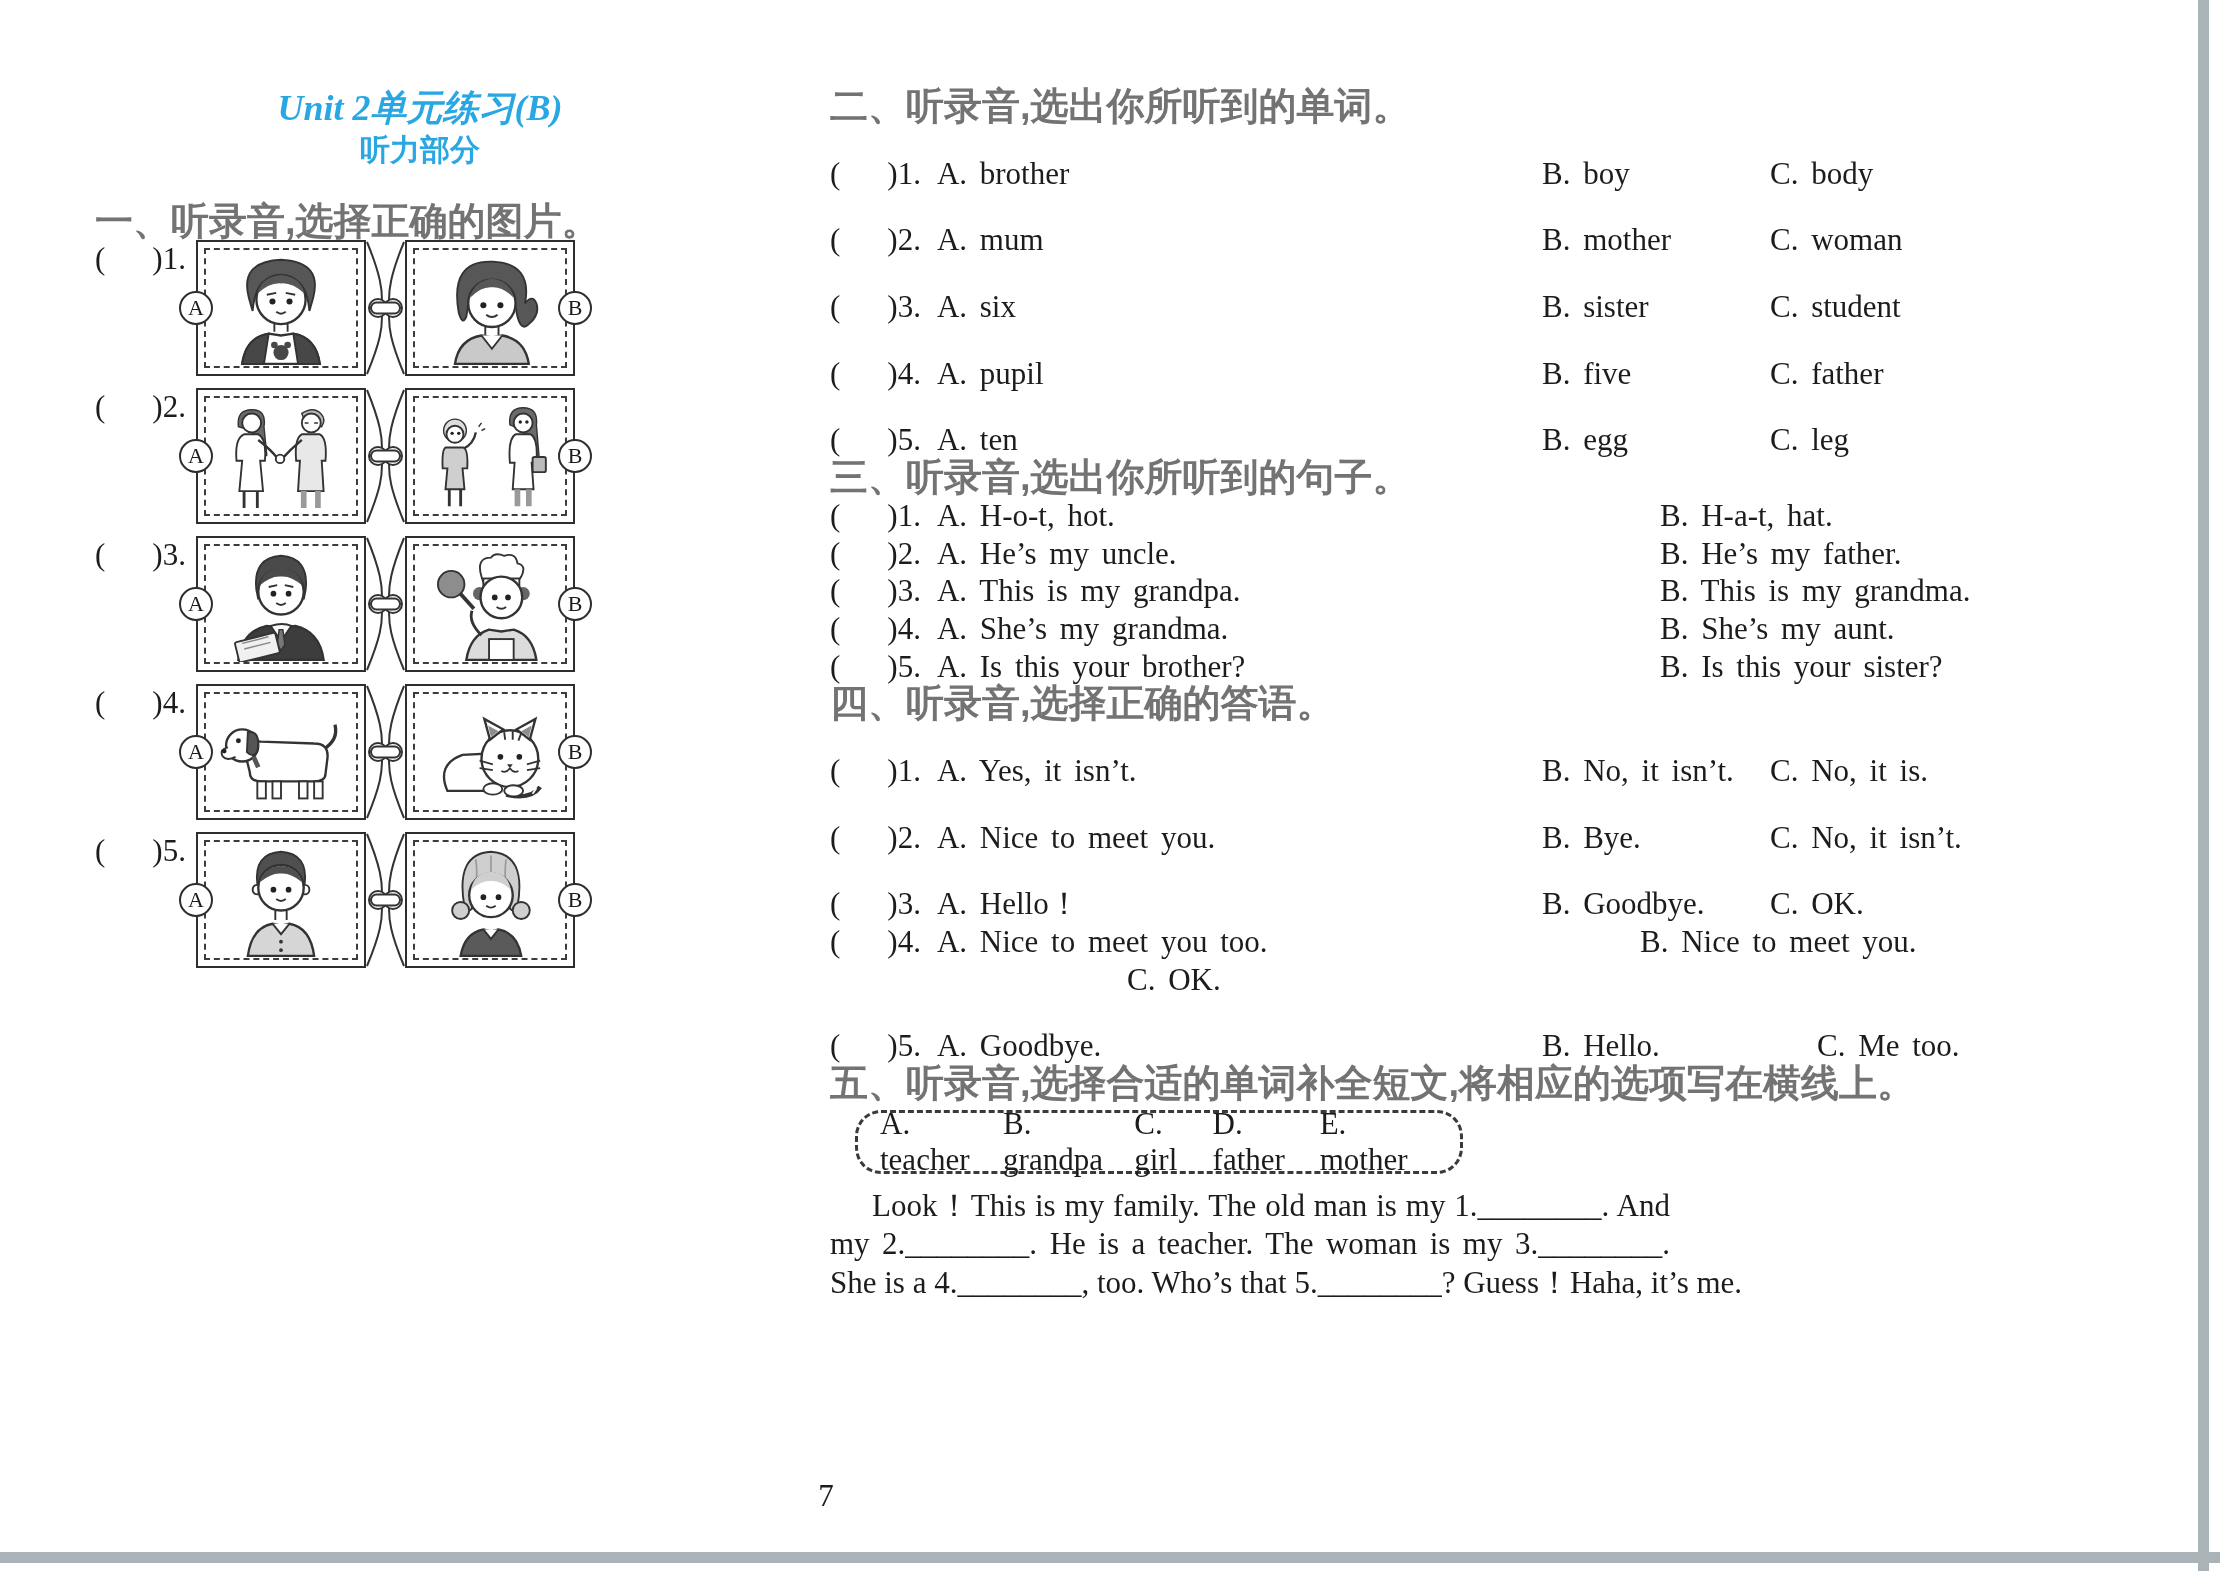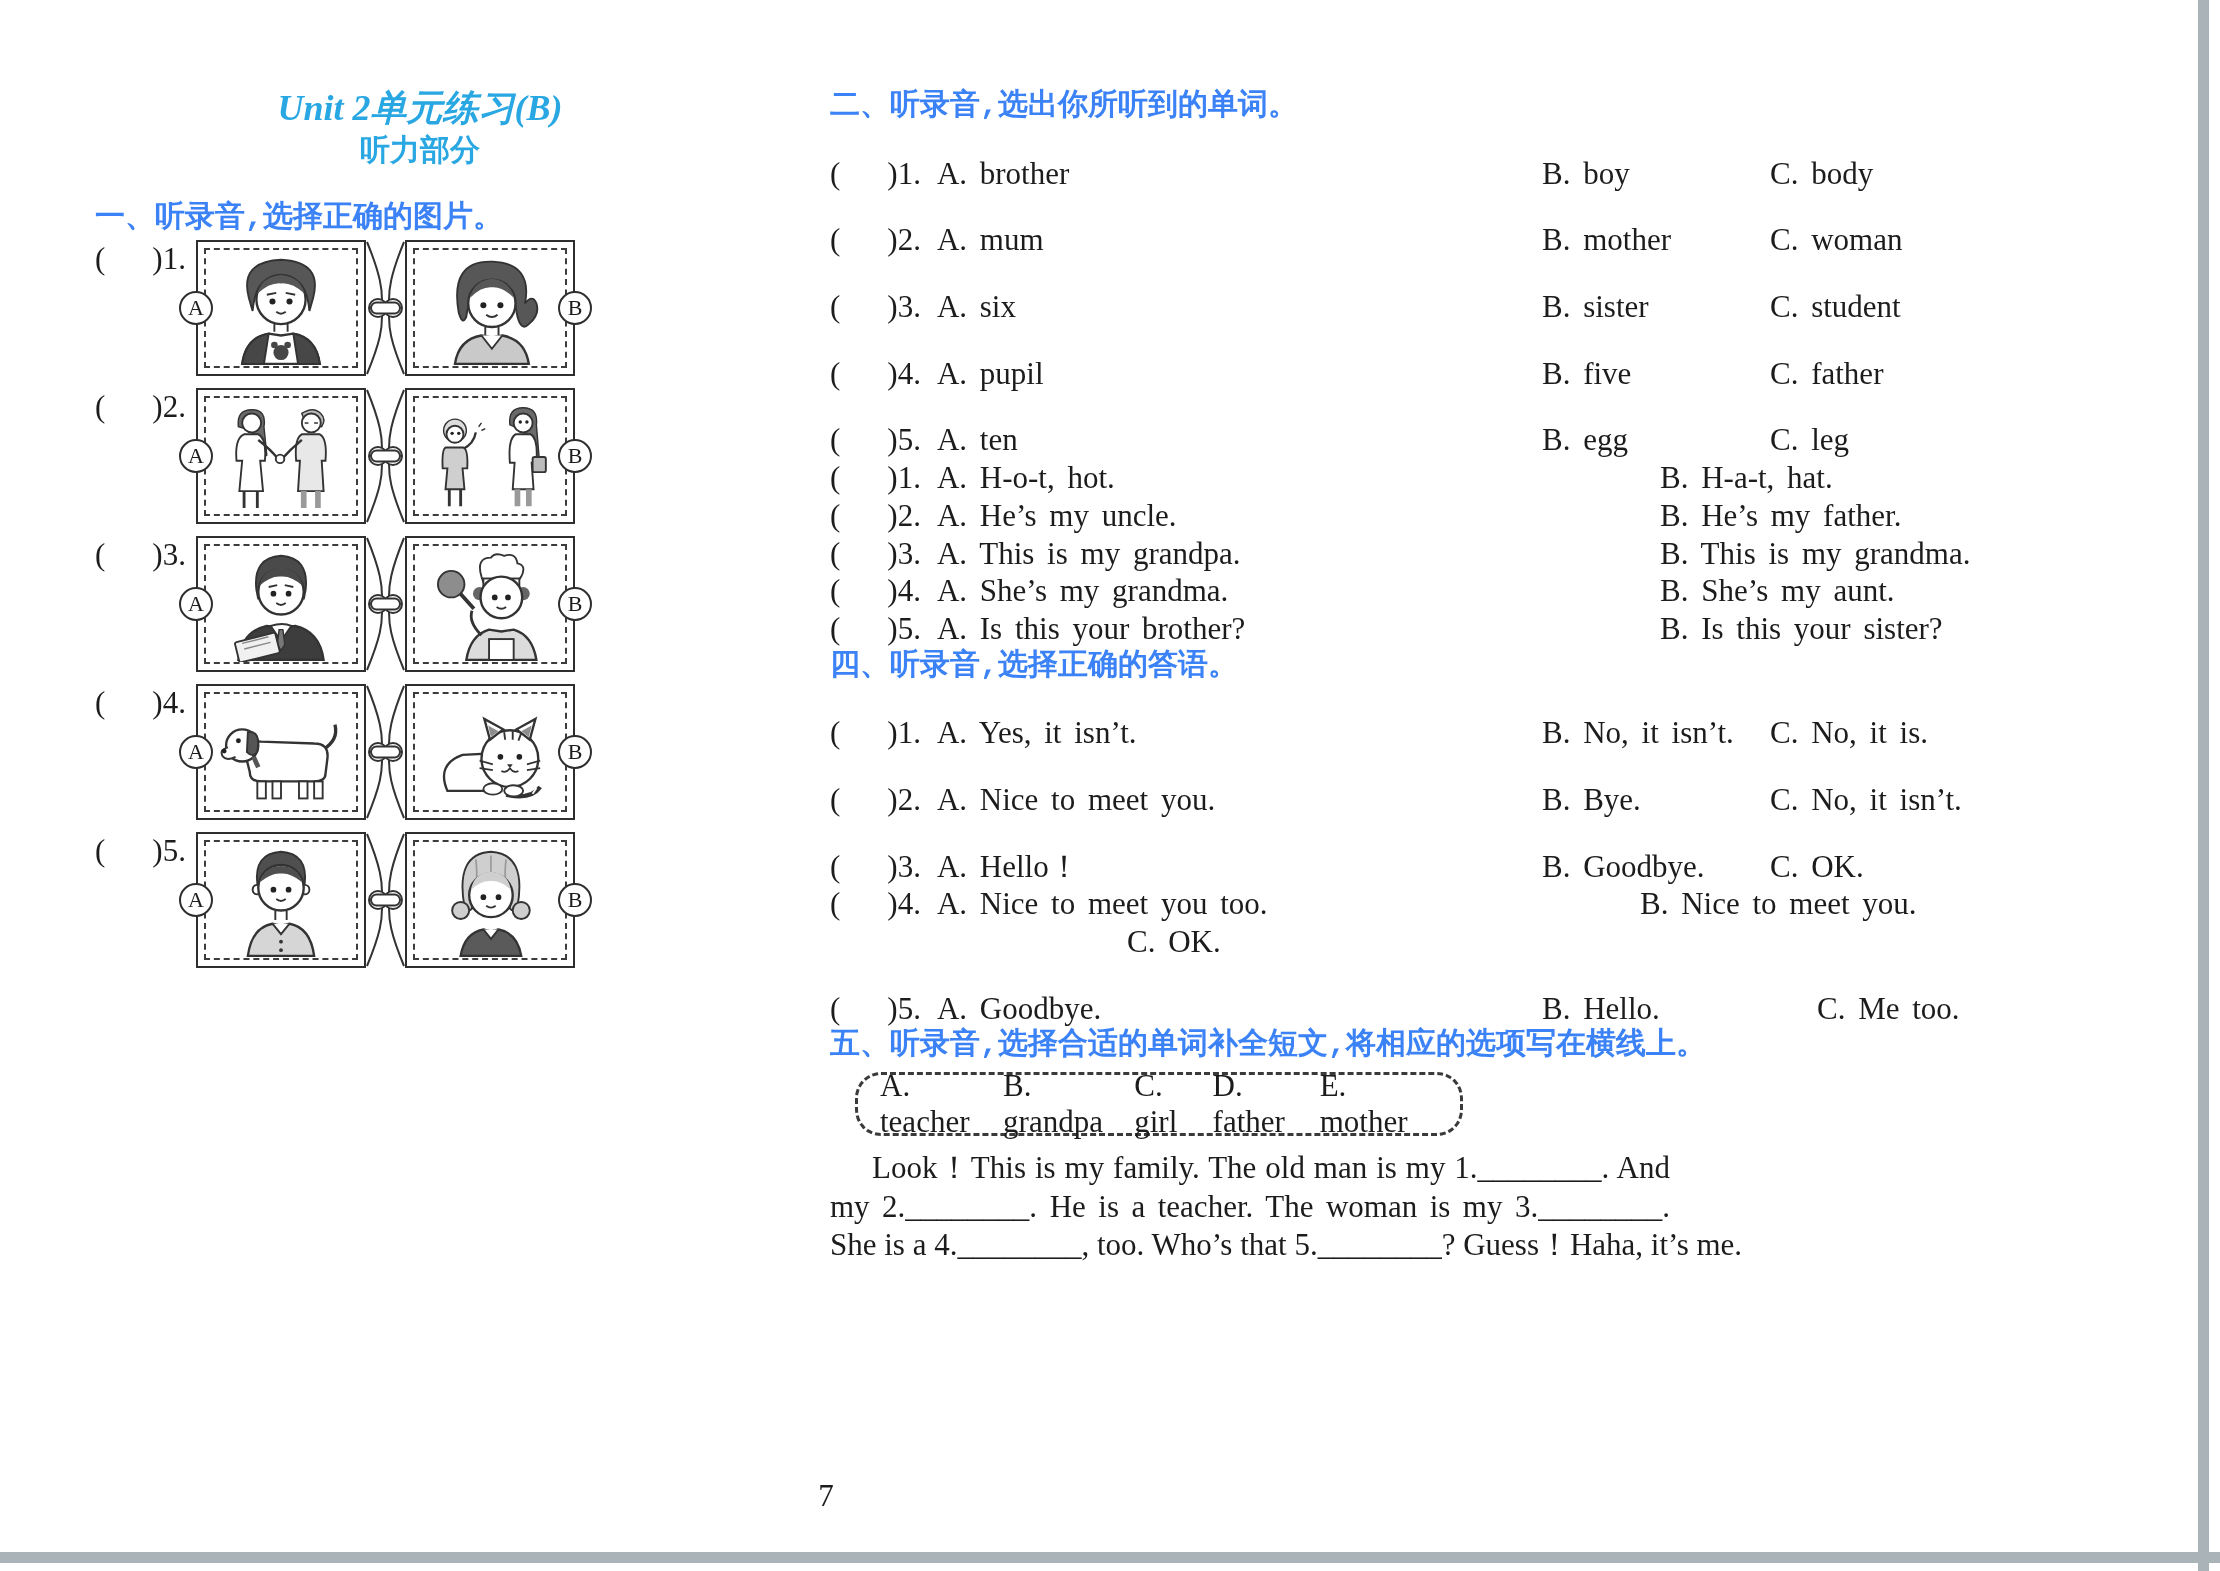--- a/index.html
+++ b/index.html
@@ -5,22 +5,22 @@
   html,body{margin:0;padding:0;background:#eee;}
   .page{position:relative;width:2220px;height:1571px;background:#ffffff;
         font-family:"Liberation Serif",serif;color:#1c1c1c;overflow:hidden;}
   .edge-v{position:absolute;left:2198px;top:0;width:11px;height:1571px;background:#aab3b7;}
   .edge-h{position:absolute;left:0;top:1552px;width:2220px;height:11px;background:#aab3b7;}
 
   .title{position:absolute;left:0;top:84px;width:840px;text-align:center;
          font-size:36px;font-weight:700;color:#29a7e2;font-style:italic;}
   .subtitle{position:absolute;left:0;top:130px;width:840px;text-align:center;
             font-family:"Liberation Sans",sans-serif;font-size:30px;font-weight:700;color:#29a7e2;}
-  .bhead{font-family:Liberation Mono, monospace;font-weight:700;color:#3b82f6;
-         font-size:30px;white-space:nowrap;}
+  .bhead{font-family:Liberation Sans, sans-serif;font-weight:700;color:#737373;
+         font-size:38px;white-space:nowrap;}
   .h1abs{position:absolute;left:95px;top:196px;}
 
   
   .prow{position:absolute;left:95px;width:560px;height:136px;}
   .qlabel{position:absolute;left:0;top:0;font-size:31px;line-height:38px;white-space:nowrap;}
   .psp{display:inline-block;width:47px;}
   .asp{display:inline-block;width:16px;}
   .pbox{position:absolute;top:0;width:170px;height:136px;border:2px solid #2e2e2e;
         background:#fff;box-sizing:border-box;}
   .pbox .dash{position:absolute;left:6px;top:6px;right:6px;bottom:6px;border:2px dashed #3c3c3c;}
@@ -377,20 +377,21 @@
       <div><span>(</span><span class="psp"></span><span>)4.</span><span class="asp"></span><span class="opt">A. pupil</span></div>
       <div class="opt">B. five</div>
       <div class="opt">C. father</div>
     </div>
     <div class="rrow g3">
       <div><span>(</span><span class="psp"></span><span>)5.</span><span class="asp"></span><span class="opt">A. ten</span></div>
       <div class="opt">B. egg</div>
       <div class="opt">C. leg</div>
     </div>
 
+    <div class="rrow bhead">三、听录音,选出你所听到的句子。</div>
 
     <div class="rrow g2">
       <div><span>(</span><span class="psp"></span><span>)1.</span><span class="asp"></span><span class="opt">A. H-o-t, hot.</span></div>
       <div class="opt">B. H-a-t, hat.</div>
     </div>
     <div class="rrow g2">
       <div><span>(</span><span class="psp"></span><span>)2.</span><span class="asp"></span><span class="opt">A. He’s my uncle.</span></div>
       <div class="opt">B. He’s my father.</div>
     </div>
     <div class="rrow g2">

